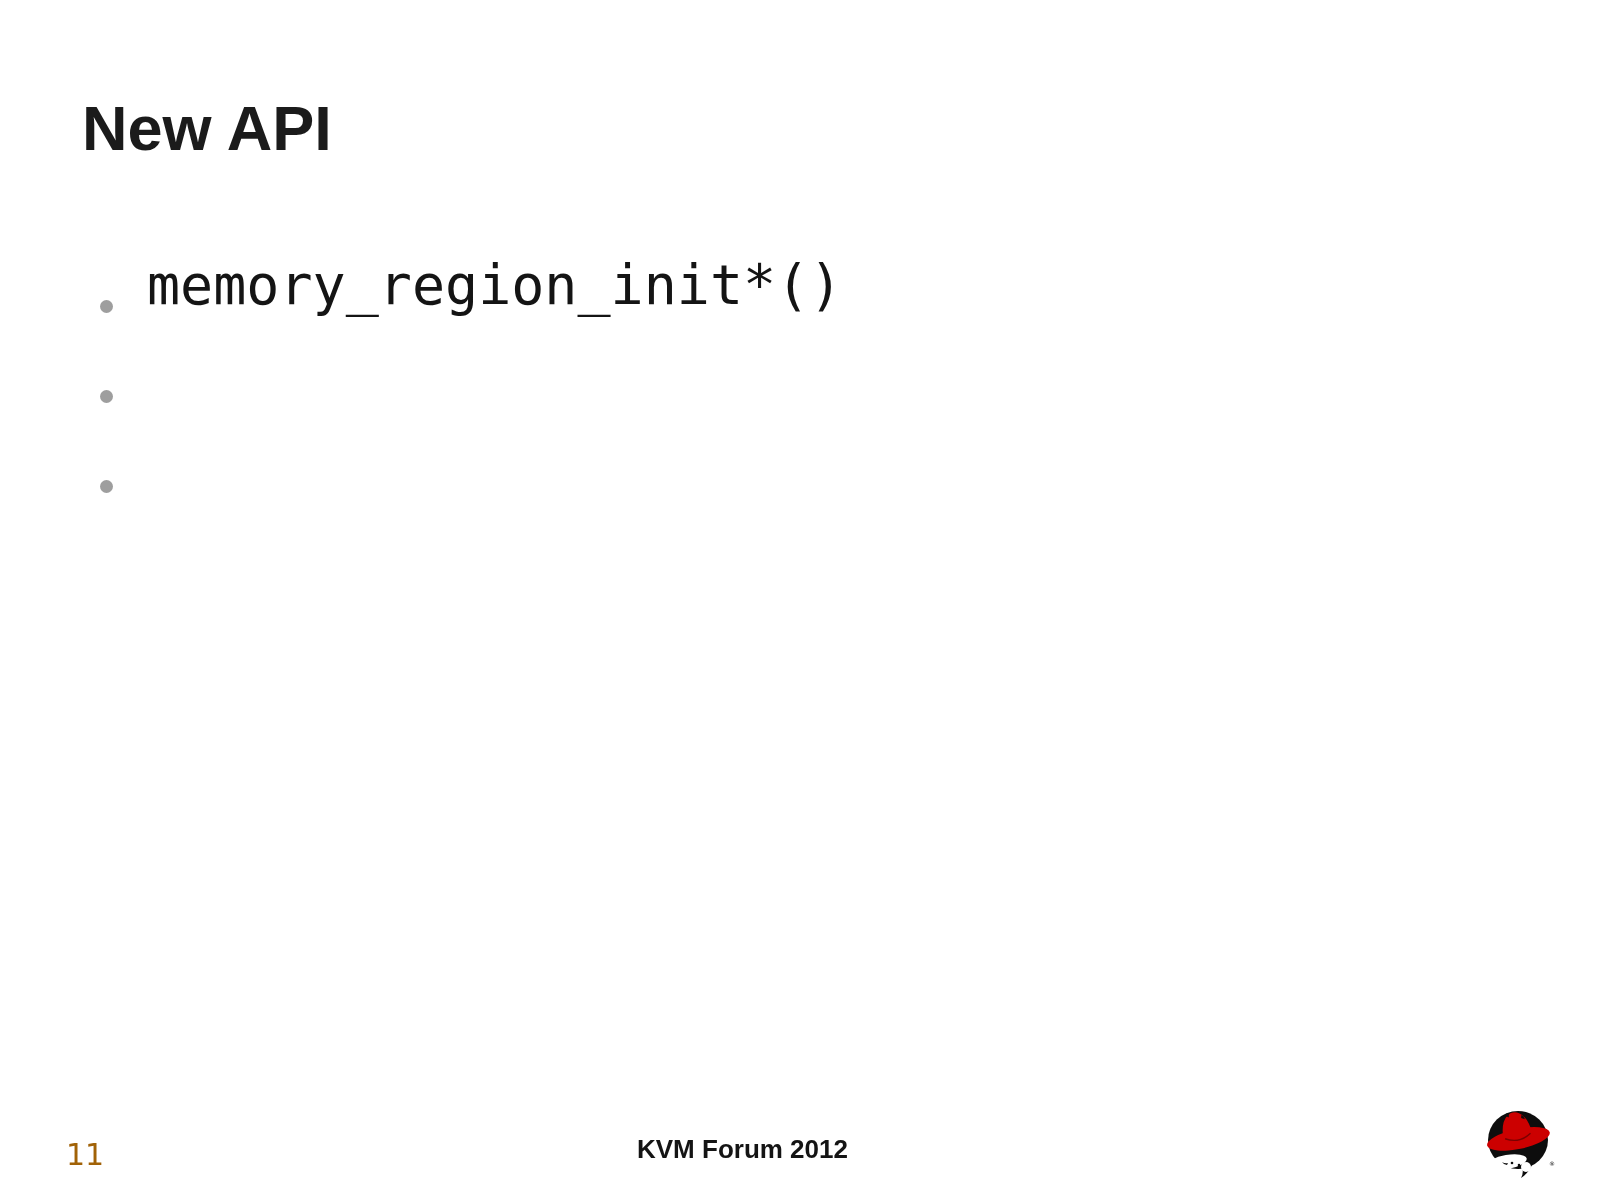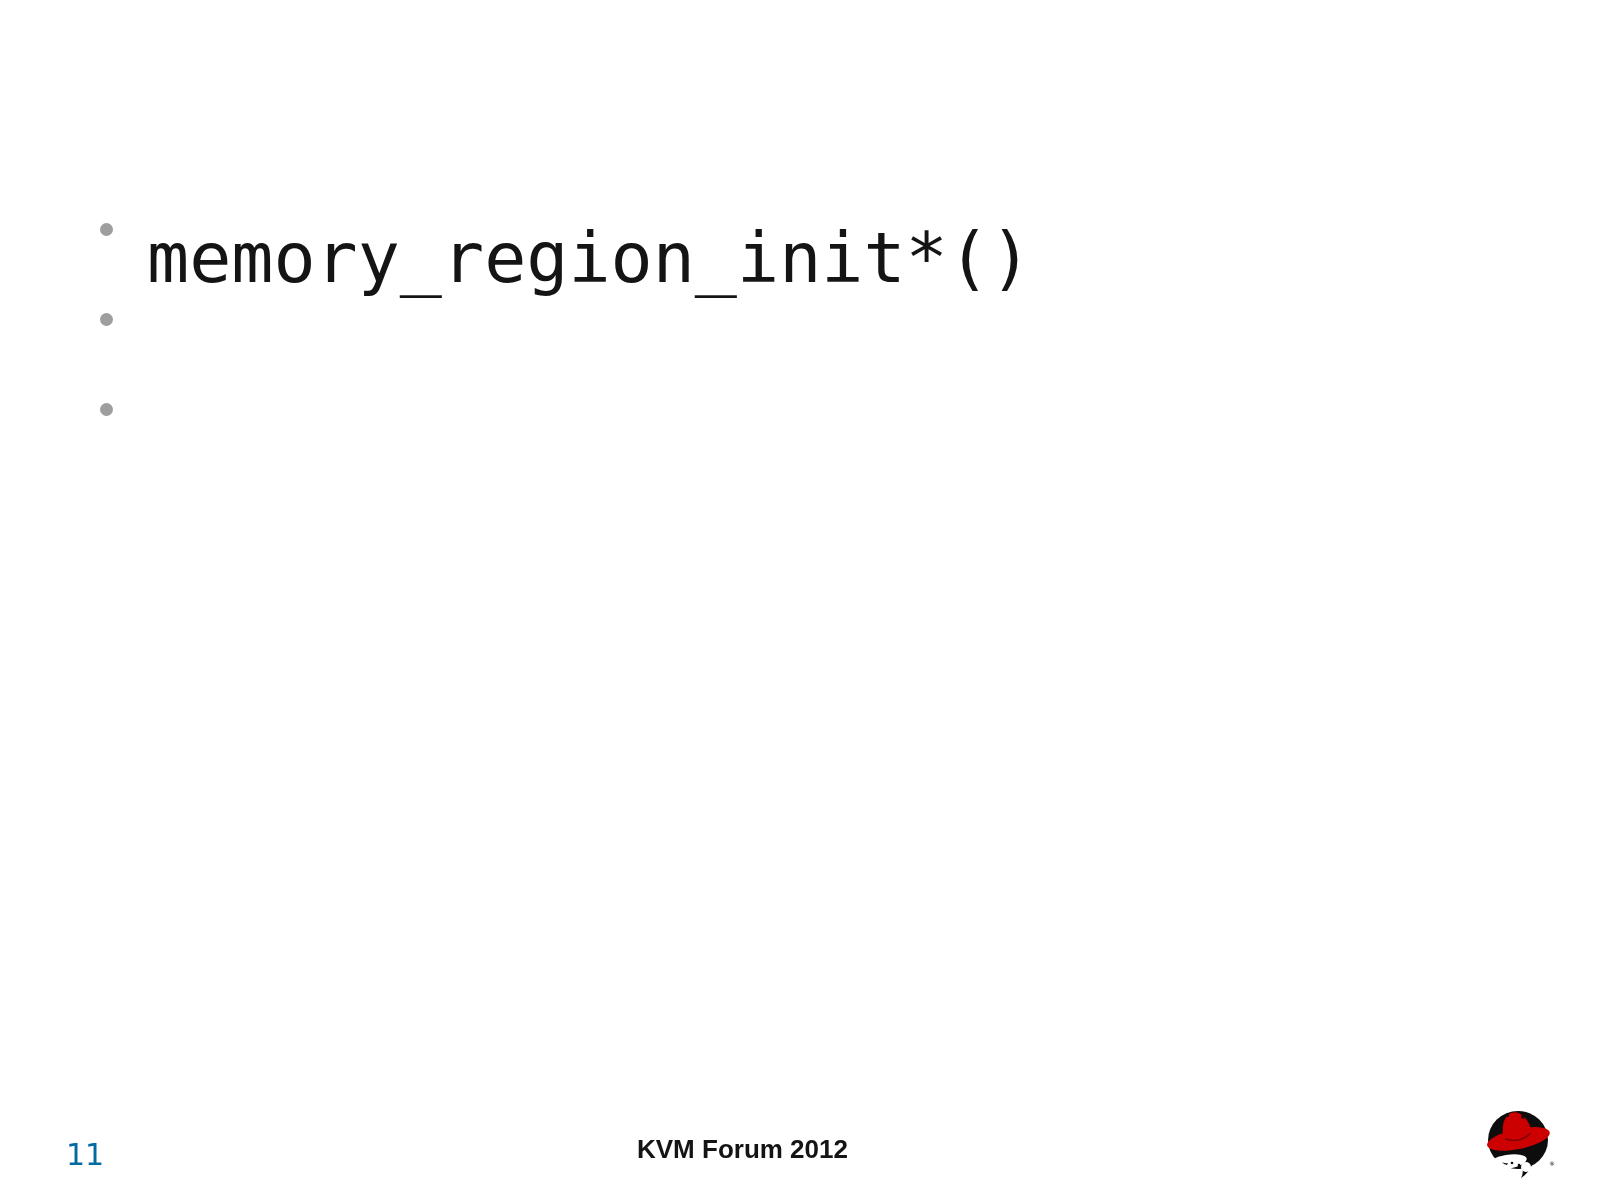--- a/index.html
+++ b/index.html
@@ -22,34 +22,34 @@
     position:absolute;left:82px;top:97px;margin:0;
     font-family:"Liberation Sans",sans-serif;
     font-size:63px;font-weight:700;line-height:1;
     color:#1b1b1b;letter-spacing:0;
   }
   .bullet-list{
     position:absolute;left:100px;top:223px;
     margin:0;padding:0;list-style:none;
   }
   .bullet-item{
-    display:flex;align-items:flex-start;height:90px;
+    display:flex;align-items:flex-end;height:90px;
     font-family:"DejaVu Sans Mono",monospace;
-    font-size:70px;line-height:1;color:#141414;
+    font-size:55px;line-height:1;color:#141414;
     white-space:pre;
   }
   .bullet-dot{
     width:13px;height:13px;border-radius:50%;
     background:var(--bullet-dot);
     margin-right:34px;flex:none;
   }
   .page-number{
     position:absolute;left:66px;top:1140px;
     font-family:"DejaVu Sans",sans-serif;
-    font-size:30px;line-height:1;color:#0369a1;
+    font-size:30px;line-height:1;color:#a16207;
   }
   .footer-event{
     position:absolute;left:637px;top:1136px;
     font-family:"Liberation Sans",sans-serif;
     font-size:26px;font-weight:700;line-height:1;color:#141414;
   }
   .logo{
     position:absolute;left:1478px;top:1104px;
     width:80px;height:76px;
   }
@@ -57,20 +57,21 @@
   .logo .hat{fill:var(--hat-red);}
   .logo .face{fill:#ffffff;}
   .logo .band{stroke:#7a0000;stroke-width:1.4;fill:none;}
   .logo .reg{font-family:"DejaVu Sans",sans-serif;font-size:6px;fill:#111;}
 </style>
 </head>
 <body>
 
 <div class="slide">
 
+  <h1 class="slide-title">New API</h1>
 
   <ul class="bullet-list">
     <li class="bullet-item">
       <span class="bullet-dot"></span>
       <span class="bullet-text">memory_region_init*()</span>
     </li>
     <li class="bullet-item">
       <span class="bullet-dot"></span>
     </li>
     <li class="bullet-item">

